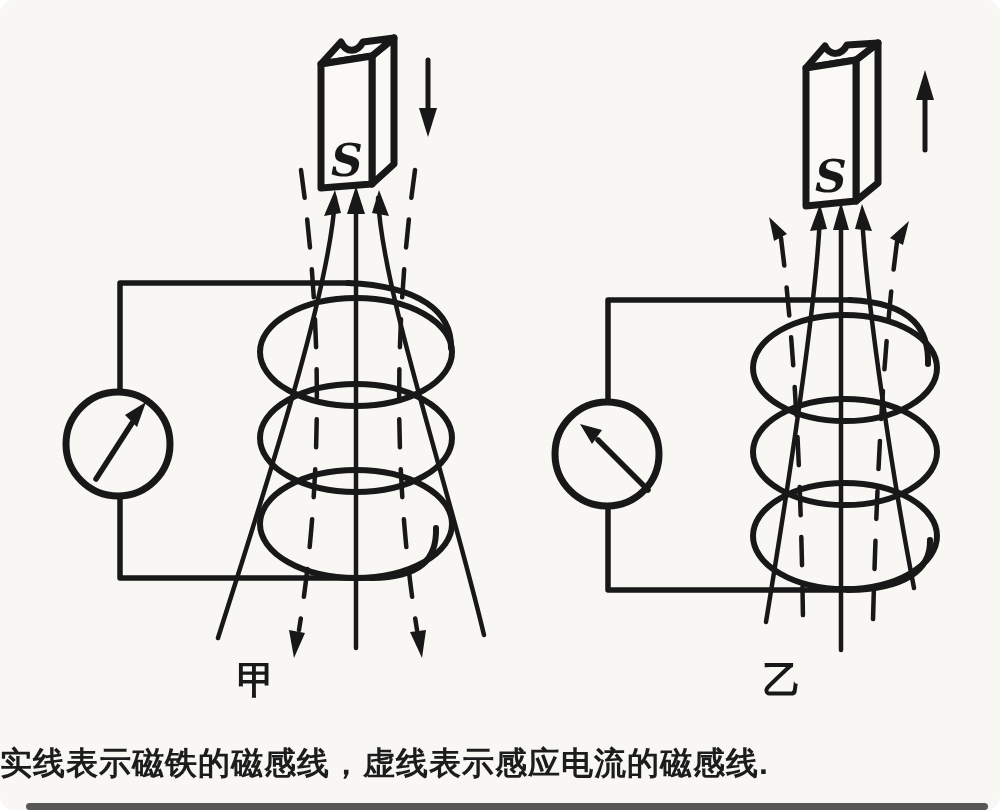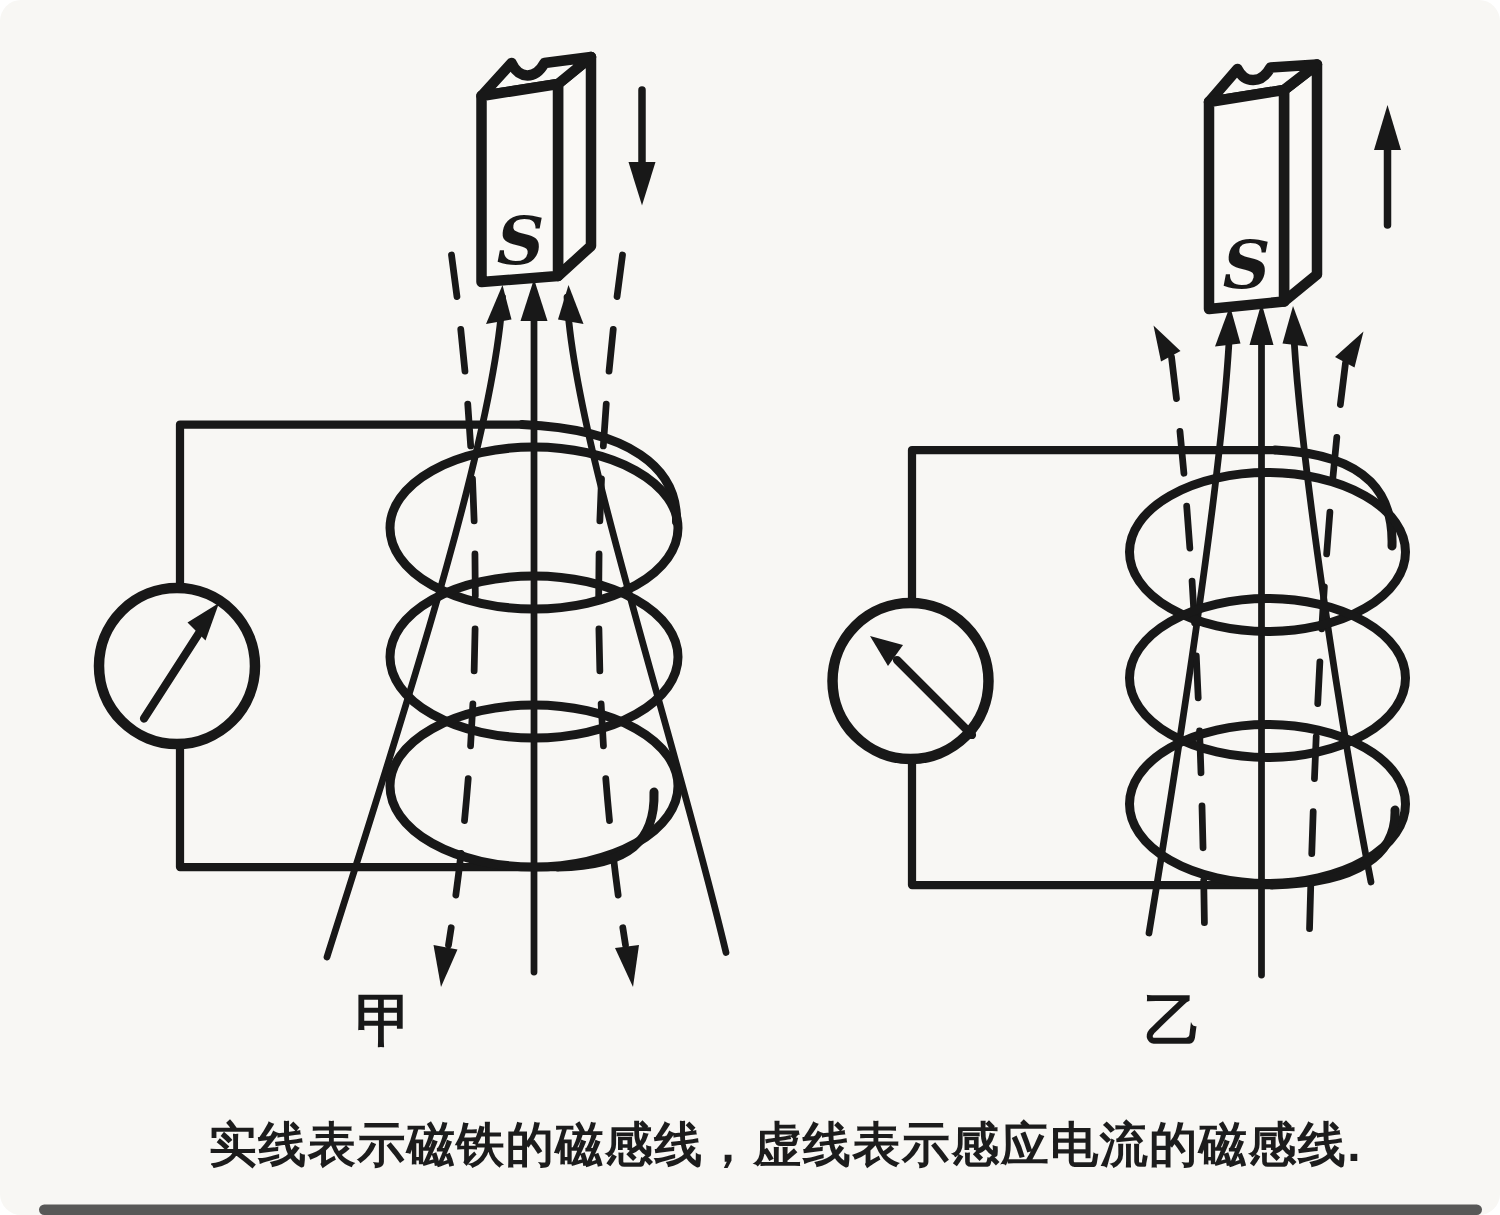--- a/index.html
+++ b/index.html
@@ -1,20 +1,20 @@
 <!DOCTYPE html>
 <html><head>
 <meta charset="utf-8">
 <style>
   html,body{margin:0;padding:0;background:#ffffff;}
   .stage{position:relative;width:1000px;height:810px;background:#ffffff;overflow:hidden;
          font-family:"Liberation Sans",sans-serif;}
   .card{position:absolute;left:0;top:0;width:1000px;height:810px;background:#f8f7f4;border-radius:14px;}
   svg{display:block;position:absolute;left:0;top:0;}
-  .caption{position:absolute;left:0;top:742px;width:908px;text-align:right;
+  .caption{position:absolute;left:0;top:742px;width:908px;text-align:left;
            font-size:32px;font-weight:600;color:#1c1c1c;letter-spacing:1px;}
   .ink{stroke:#181818;fill:none;stroke-linecap:round;stroke-linejoin:round;}
   .fill-ink{fill:#181818;stroke:none;}
   .magnet-face{fill:#faf9f6;stroke:#181818;stroke-width:7;stroke-linejoin:round;}
   text.pole{font-family:"DejaVu Serif",serif;font-style:italic;font-weight:700;font-size:44px;fill:#181818;}
   text.panel-label{font-family:"Liberation Sans",sans-serif;font-size:38px;font-weight:600;fill:#181818;}
   .edge-bar{position:absolute;left:26px;top:803px;width:962px;height:7px;border-radius:4px;
             background:#2f2f2f;opacity:.8;}
 </style>
 </head>

